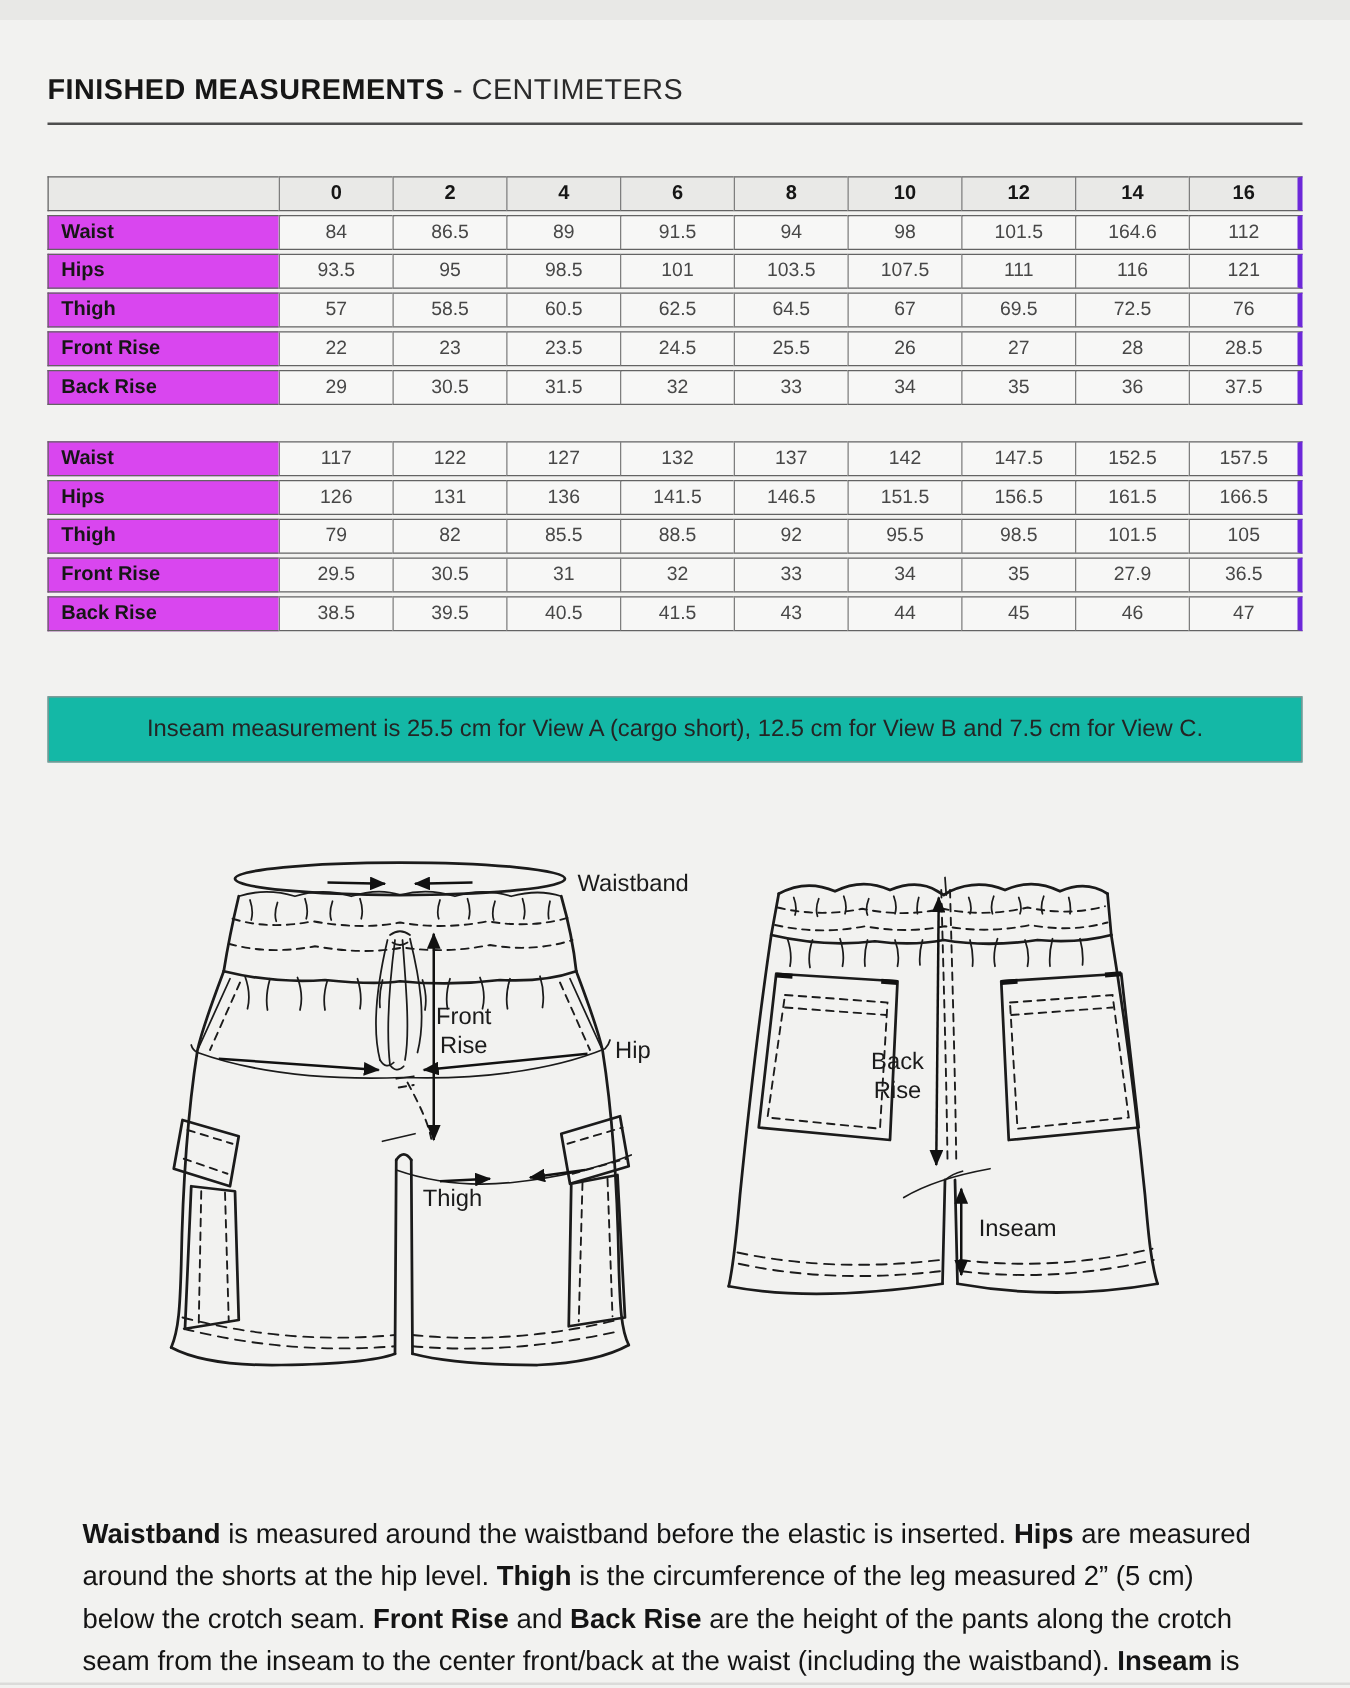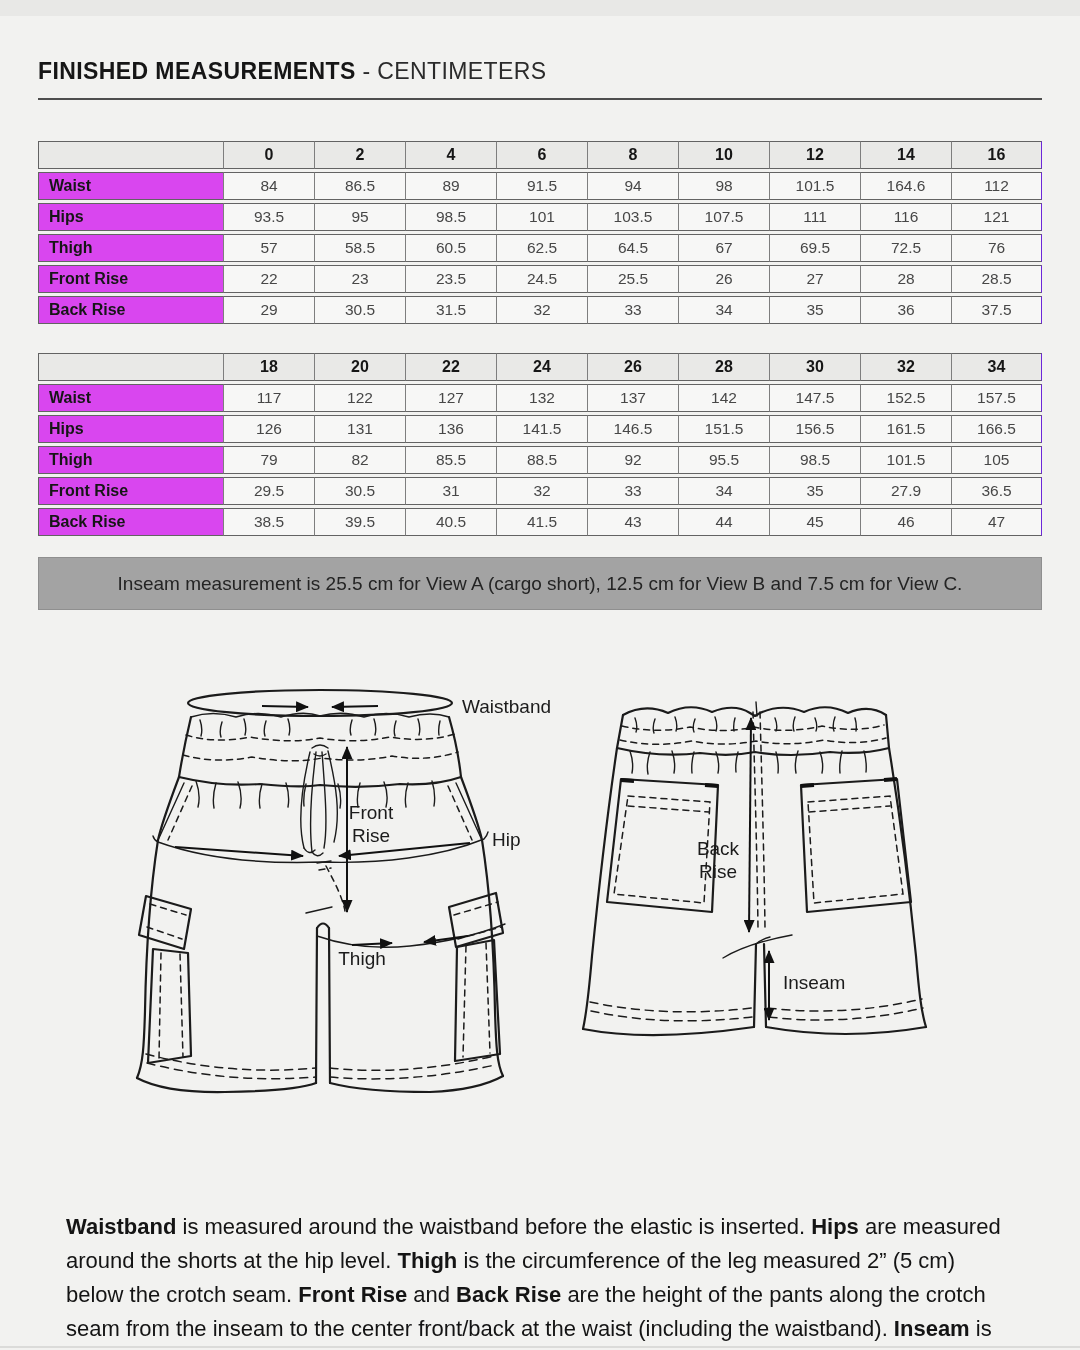--- a/index.html
+++ b/index.html
@@ -18,29 +18,29 @@
     border-collapse:separate; border-spacing:0 3px; table-layout:fixed;
   }
   #table-0 { top:122px; }
   #table-1 { top:334px; }
   .size-table th, .size-table td {
     height:26px; padding:0;
     border-top:1px solid #636363; border-bottom:1px solid #636363;
     border-left:1px solid #7e7e7e;
     vertical-align:middle;
   }
-  .size-table th:last-child, .size-table td:last-child { border-right:1px solid #6d28d9; }
+  .size-table th:last-child, .size-table td:last-child { border-right:4px solid #6d28d9; }
   .size-table th:first-child, .size-table td:first-child { border-left:1px solid #636363; }
   .size-table th { background:#e9e9e7; font-size:16px; font-weight:700; text-align:center; color:#161616; }
   .size-table td.val { background:#f7f7f6; font-size:15.5px; color:#474747; text-align:center; }
   .size-table td.lab { background:#d946ef; font-size:16px; font-weight:700; color:#161616; text-align:left; padding-left:10px; }
 
   .note-box {
     position:absolute; left:38px; top:541px; width:1002px; height:51px;
-    background:#a3a3a3; border:1px solid #8f8f8f;
+    background:#14b8a6; border:1px solid #8f8f8f;
     display:flex; align-items:center; justify-content:center;
     font-size:19px; color:#242424;
   }
 
   .drawing { position:absolute; left:0; top:640px; width:1080px; height:460px; }
   .drawing .outline { fill:none; stroke:#1b1b1b; stroke-width:2.2; stroke-linecap:round; stroke-linejoin:round; }
   .drawing .thin    { fill:none; stroke:#1b1b1b; stroke-width:1.4; stroke-linecap:round; stroke-linejoin:round; }
   .drawing .dash    { fill:none; stroke:#1b1b1b; stroke-width:1.5; stroke-dasharray:6 5; stroke-linecap:round; }
   .drawing .dash2   { fill:none; stroke:#1b1b1b; stroke-width:1.5; stroke-dasharray:8 6; stroke-linecap:round; }
   .drawing .arrow   { fill:none; stroke:#111; stroke-width:2; }
@@ -161,32 +161,20 @@
         <col>
         <col>
         <col>
         <col>
         <col>
         <col>
         <col>
       </colgroup>
       <tbody>
         <tr>
-          <th></th>
-          <th>18</th>
-          <th>20</th>
-          <th>22</th>
-          <th>24</th>
-          <th>26</th>
-          <th>28</th>
-          <th>30</th>
-          <th>32</th>
-          <th>34</th>
-        </tr>
-        <tr>
           <td class="lab">Waist</td>
           <td class="val">117</td>
           <td class="val">122</td>
           <td class="val">127</td>
           <td class="val">132</td>
           <td class="val">137</td>
           <td class="val">142</td>
           <td class="val">147.5</td>
           <td class="val">152.5</td>
           <td class="val">157.5</td>

